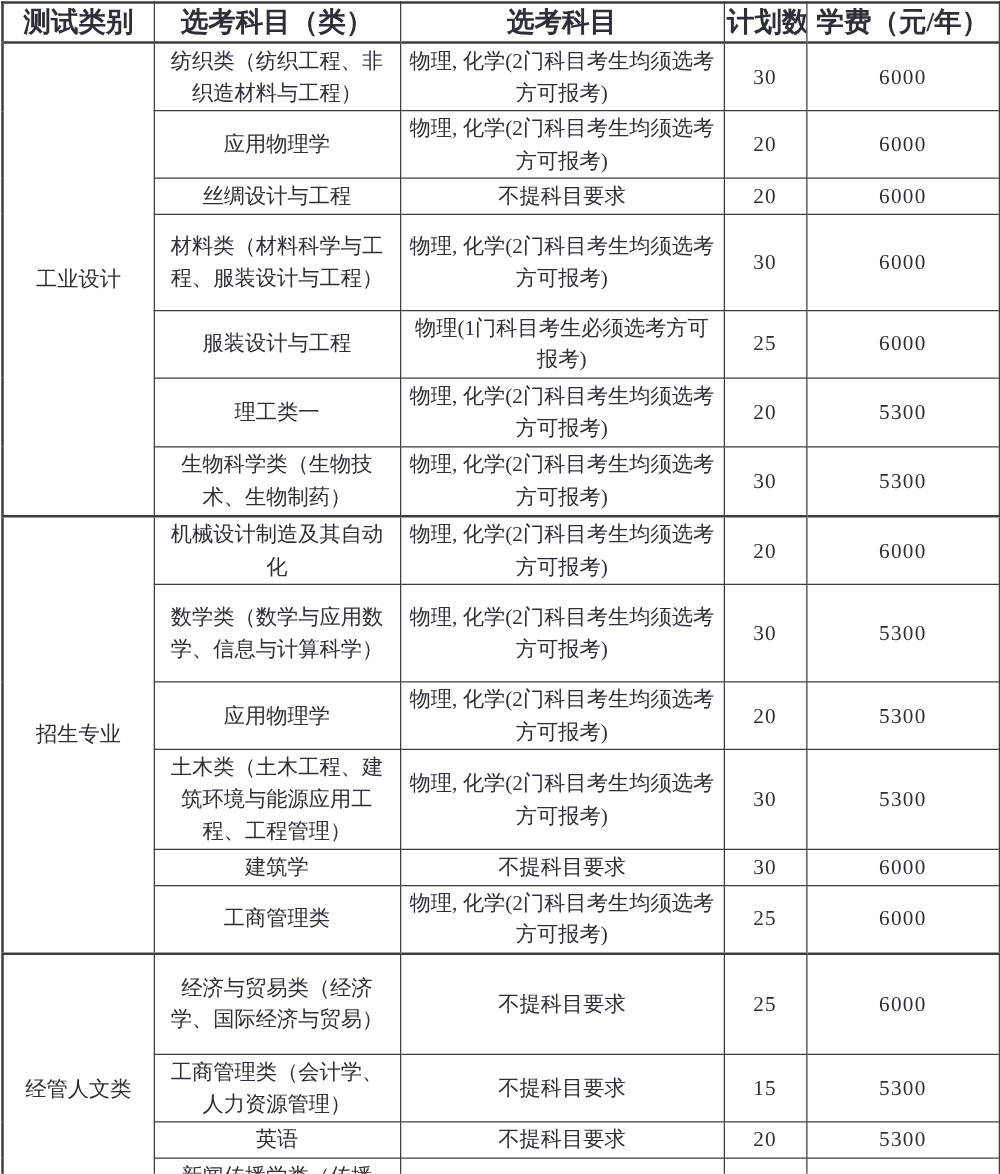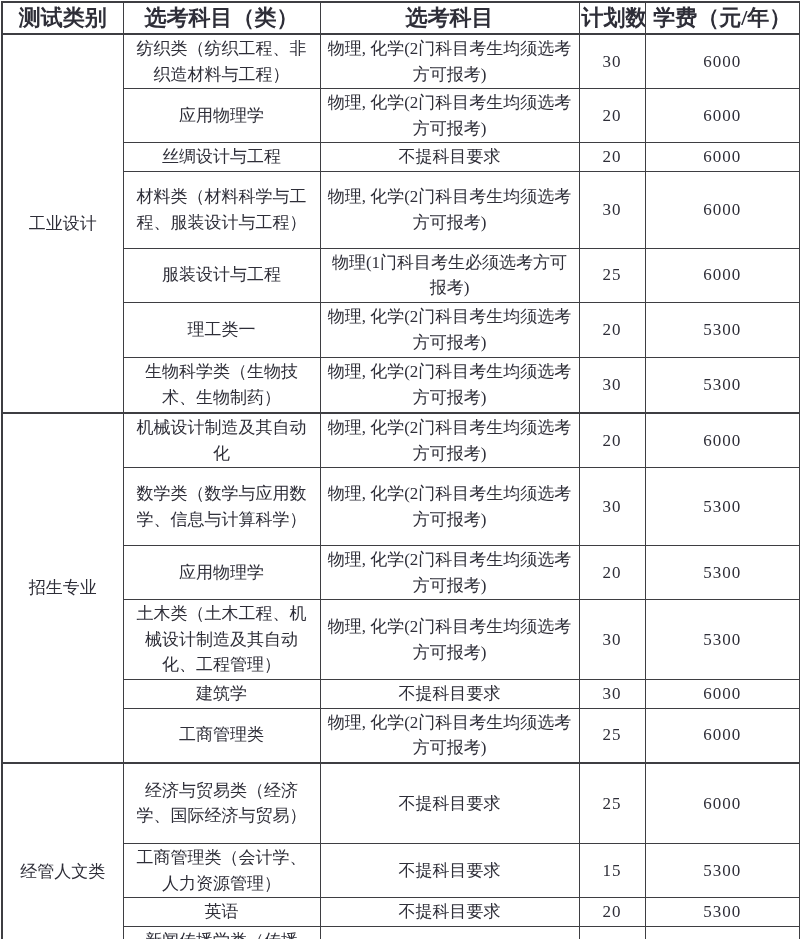--- a/index.html
+++ b/index.html
@@ -130,21 +130,21 @@
         <td class="plan-cell">30</td>
         <td class="fee-cell">5300</td>
       </tr>
       <tr style="height:52px">
         <td class="major-cell">应用物理学</td>
         <td class="subjects-cell">物理, 化学(2门科目考生均须选考方可报考)</td>
         <td class="plan-cell">20</td>
         <td class="fee-cell">5300</td>
       </tr>
       <tr style="height:80px">
-        <td class="major-cell">土木类（土木工程、机械设计制造及其自动化、工程管理）</td>
+        <td class="major-cell">土木类（土木工程、建筑环境与能源应用工程、工程管理）</td>
         <td class="subjects-cell">物理, 化学(2门科目考生均须选考方可报考)</td>
         <td class="plan-cell">30</td>
         <td class="fee-cell">5300</td>
       </tr>
       <tr style="height:24px">
         <td class="major-cell">建筑学</td>
         <td class="subjects-cell">不提科目要求</td>
         <td class="plan-cell">30</td>
         <td class="fee-cell">6000</td>
       </tr>

